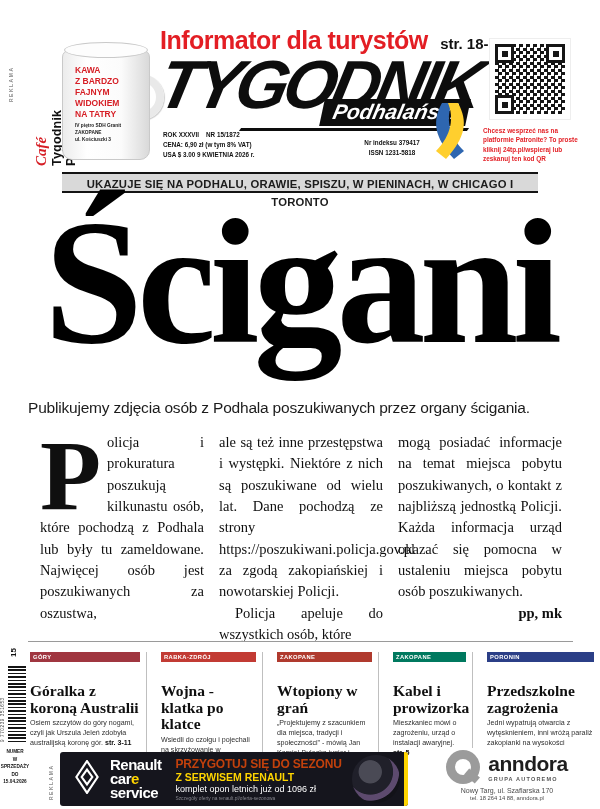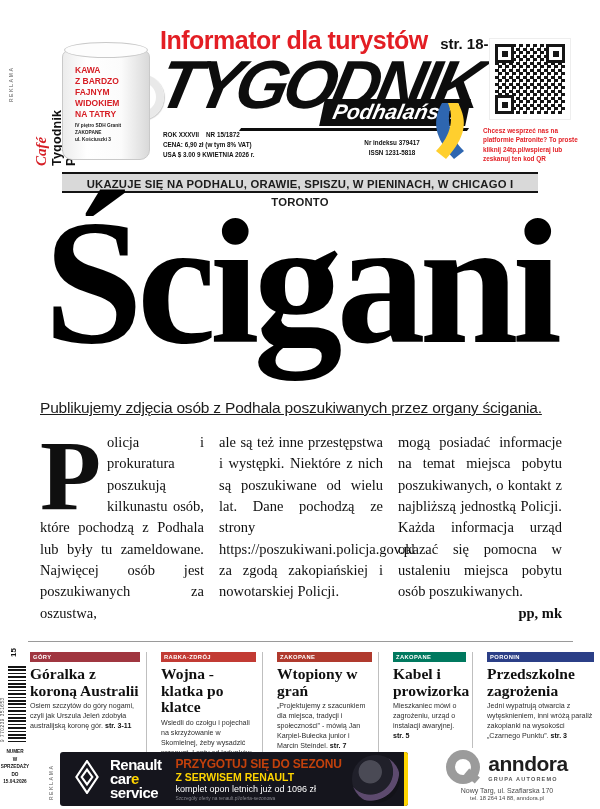--- a/index.html
+++ b/index.html
@@ -65,42 +65,42 @@
   .banner { left:62px; top:172px; width:476px; height:21px; background:#d9d9d9;
         border-top:2.5px solid #141414; border-bottom:2.5px solid #141414;
         text-align:center; }
   .banner span { font-size:11.3px; font-weight:bold; color:#1c1c1c; line-height:16px;
         letter-spacing:0.2px; }
 
   
   .headline { left:28px; top:186px; width:544px; text-align:center; white-space:nowrap;
         font-family:"Liberation Serif", serif; font-weight:bold; font-size:178px;
         letter-spacing:-6px; line-height:1.08; color:#000; }
-  .standfirst { left:40px; top:399px; width:530px; white-space:nowrap; font-size:15.5px;
-        letter-spacing:-0.2px; color:#1c1c1c;text-decoration:underline; }
+  .standfirst { left:28px; top:399px; width:530px; white-space:nowrap; font-size:15.5px;
+        letter-spacing:-0.2px; color:#1c1c1c; }
   .bodycols { left:40px; top:432px; width:522px; height:196px; display:flex; gap:15px;
         font-family:"Liberation Serif", serif; font-size:14.5px; line-height:1.47;
         color:#0f0f0f; text-align:justify; }
   .bodycols .col { width:164px; }
   .dropcap { float:left; font-size:100px; line-height:0.76; font-weight:bold;
         padding:6px 6px 0 0; font-family:"Liberation Serif", serif; }
   .indent { text-indent:16px; }
   .byline { text-align:right; font-weight:bold; }
 
   .rule { left:28px; top:641px; width:545px; height:1px; background:#9a9a9a; }
 
   
   .teasers { left:30px; top:652px; width:570px; display:flex; }
   .teaser { padding:0 6px 0 0; }
   .teaser + .teaser { border-left:1px solid #bfbfbf; padding-left:14px; }
   .t1 { width:116px; } .t2 { width:116px; } .t3 { width:116px; } .t4 { width:94px; } .t5 { width:128px; }
   .tz-tag { display:block; height:10px; line-height:10px; color:#fff; font-weight:bold;
         font-size:5.8px; letter-spacing:0.4px; padding-left:3px; }
   .tz-title { font-family:"Liberation Serif", serif; font-weight:bold; font-size:15.5px;
-        line-height:1.08; color:#0f0f0f; margin:4px 0 3px; }
+        line-height:1.08; color:#0f0f0f; margin:21px 0 3px; }
   .tz-body { font-size:7.1px; line-height:1.4; color:#2e2e2e; }
   .tz-body b { color:#111; }
 
   
   .issue-no { left:9px; top:648px; font-size:8px; font-weight:bold; }
   .barcode { left:8px; top:666px; width:18px; height:76px;
         background:repeating-linear-gradient(180deg,#141414 0 1.6px,#ffffff 1.6px 3.4px); }
   .barcode-num { left:0px; top:666px; height:76px; font-size:4.6px; letter-spacing:0.6px;
         color:#333; }
   .sale-info { left:0px; top:748px; width:30px; text-align:center; font-size:4.7px;
@@ -212,20 +212,21 @@
 
   <div class="abs headline">Ścigani</div>
   <div class="abs standfirst">Publikujemy zdjęcia osób z Podhala poszukiwanych przez organy ścigania.</div>
 
   <div class="abs bodycols">
     <div class="col">
       <span class="dropcap">P</span><span>olicja i prokuratura poszukują kilkunastu osób, które pochodzą z Podhala lub były tu zameldowane. Najwięcej osób jest poszukiwanych za oszustwa,</span>
     </div>
     <div class="col">
       <div>ale są też inne przestępstwa i występki. Niektóre z nich są poszukiwane od wielu lat. Dane pochodzą ze strony https://poszukiwani.policja.gov.pl za zgodą zakopiańskiej i nowotarskiej Policji.</div>
+      <div class="indent">Policja apeluje do wszystkich osób, które</div>
     </div>
     <div class="col">
       <div>mogą posiadać informacje na temat miejsca pobytu poszukiwanych, o kontakt z najbliższą jednostką Policji. Każda informacja urząd okazać się pomocna w ustaleniu miejsca pobytu osób poszukiwanych.</div>
       <div class="byline">pp, mk</div>
     </div>
   </div>
 
   <div class="abs rule"></div>
 
   <div class="abs teasers">

